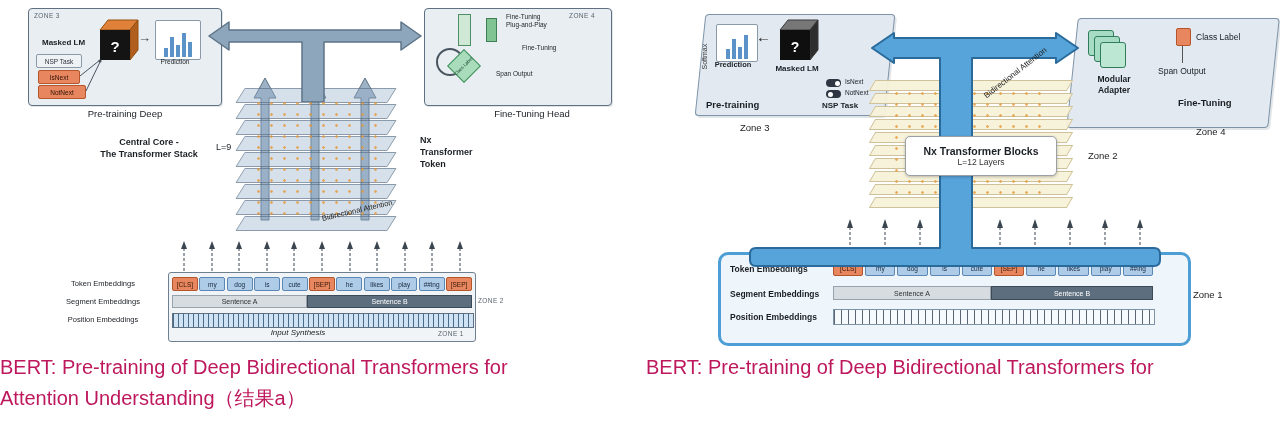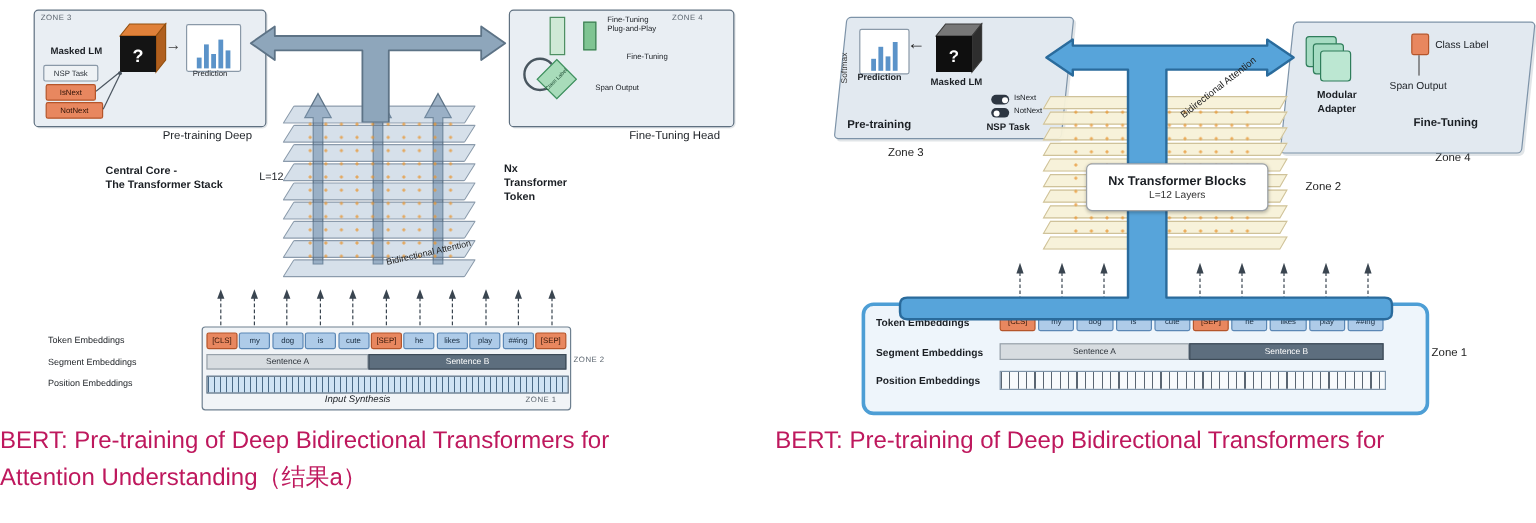--- a/index.html
+++ b/index.html
@@ -1,25 +1,25 @@
 <!DOCTYPE html>
 <html><head>
 <meta charset="utf-8">
 <style>
   html,body{margin:0;padding:0;}
   body{width:1280px;height:436px;background:#ffffff;font-family:"Liberation Sans",sans-serif;
        color:#1b1f24;position:relative;overflow:hidden;}
   .f{position:absolute;}
   .pre{white-space:pre-line;}
   .c{text-align:center;}
-  .r{text-align:left;}
+  .r{text-align:center;}
   .b{font-weight:bold;}
   .nw{white-space:nowrap;}
   .t6{font-size:6.5px;} .t7{font-size:7px;} .t75{font-size:7.5px;} .t8{font-size:8px;}
-  .t85{font-size:8.5px;} .t9{font-size:9px;} .t95{font-size:9.5px;text-align:right;} .t105{font-size:10.5px;}
+  .t85{font-size:8.5px;} .t9{font-size:9px;} .t95{font-size:9.5px;} .t105{font-size:10.5px;}
   .zonebox{background:#e9eef3;border:1px solid #5f7080;border-radius:4px;box-shadow:1px 1px 0 rgba(90,110,130,.18);}
   .tag{color:#5a646e;letter-spacing:.4px;}
   .panel3d{background:#e2e9f0;border:1.5px solid #7d93a8;border-radius:4px;transform:skewX(-6deg);
            box-shadow:2px 2px 0 rgba(90,110,130,.18);}
   .slabL{position:absolute;left:240px;width:150px;height:13px;transform:skewX(-32deg);
          background:rgba(148,174,199,.38);border:1px solid rgba(77,99,120,.55);border-radius:1px;}
   .slabR{position:absolute;left:872px;width:196px;height:9px;transform:skewX(-30deg);
          background:rgba(247,241,216,.95);border:1px solid #cfc29a;}
   .dots{background-image:radial-gradient(circle, rgba(232,150,50,.75) 1px, transparent 1.6px);
         background-size:13px 11px;}
@@ -83,21 +83,21 @@
   <div class="f" style="left:458px;top:14px;width:11px;height:30px;background:#cfe9d6;border:1px solid #4e8f63;"></div>
   <div class="f" style="left:486px;top:18px;width:9px;height:22px;background:#7fc492;border:1px solid #3f7f55;"></div>
   <div class="f t6 pre" style="left:506px;top:13px;width:100px;line-height:1.3;">Fine-Tuning
 Plug-and-Play</div>
   <div class="f t6" style="left:522px;top:44px;">Fine-Tuning</div>
   <div class="f" style="left:436px;top:48px;width:24px;height:24px;border:2px solid #49565f;border-radius:50%;"></div>
   <div class="f" style="left:452px;top:54px;width:22px;height:22px;transform:rotate(45deg);background:#a8dcba;border:1px solid #3f8f5f;display:flex;align-items:center;justify-content:center;">
     <span class="nw" style="font-size:4.5px;transform:rotate(-90deg);color:#14402a;">Class Label</span>
   </div>
   <div class="f t6" style="left:496px;top:70px;">Span Output</div>
-  <div class="f t95 c" style="left:440px;top:108px;width:160px;">Fine-Tuning Head</div>
+  <div class="f t95 c" style="left:452px;top:108px;width:160px;">Fine-Tuning Head</div>
 
   <svg class="f" style="left:205px;top:16px;z-index:4;" width="220" height="86">
     <path d="M4 20 L24 6 L24 14 L196 14 L196 6 L216 20 L196 34 L196 26 L119 26 L119 86 L97 86 L97 26 L24 26 L24 34 Z" fill="#8ea6bb" stroke="#5d7386" stroke-width="1.5" stroke-linejoin="round"></path>
   </svg>
 
   <svg class="f" style="left:235px;top:72px;z-index:1;" width="160" height="150">
     <path d="M26 148 L26 26 L19 26 L30 6 L41 26 L34 26 L34 148 Z" fill="rgba(147,170,192,.9)" stroke="#5d7386" stroke-width="1"></path>
     <path d="M76 148 L76 26 L69 26 L80 6 L91 26 L84 26 L84 148 Z" fill="rgba(147,170,192,.9)" stroke="#5d7386" stroke-width="1"></path>
     <path d="M126 148 L126 26 L119 26 L130 6 L141 26 L134 26 L134 148 Z" fill="rgba(147,170,192,.9)" stroke="#5d7386" stroke-width="1"></path>
   </svg>
@@ -109,21 +109,21 @@
     <div class="slabL" style="top:152px;z-index:2;"></div>
       <div class="slabL" style="top:168px;z-index:2;"></div>
     <div class="slabL" style="top:184px;z-index:2;"></div>
       <div class="slabL" style="top:200px;z-index:2;"></div>
     <div class="slabL" style="top:216px;z-index:2;"></div>
   </div>
   <div class="f dots" style="left:252px;top:98px;width:126px;height:118px;z-index:3;"></div>
 
   <div class="f t9 b r pre" style="left:88px;top:136px;width:122px;line-height:1.35;">Central Core -
 The Transformer Stack</div>
-  <div class="f t9" style="left:216px;top:142px;">L=12</div>
+  <div class="f t9" style="left:216px;top:142px;">L=9</div>
   <div class="f t9 b pre" style="left:420px;top:134px;line-height:1.35;">Nx
 Transformer
 Token</div>
   <div class="f t75 nw" style="left:322px;top:214px;transform:rotate(-13deg);transform-origin:0 50%;z-index:4;color:#222;">Bidirectional Attention</div>
 
   <svg class="f" style="left:170px;top:238px;" width="306" height="34">
     <g stroke="#3a4550" stroke-width="1" stroke-dasharray="3,2">
       <line x1="14" y1="33" x2="14" y2="10"></line>
         <line x1="42" y1="33" x2="42" y2="10"></line>
       <line x1="69" y1="33" x2="69" y2="10"></line>

